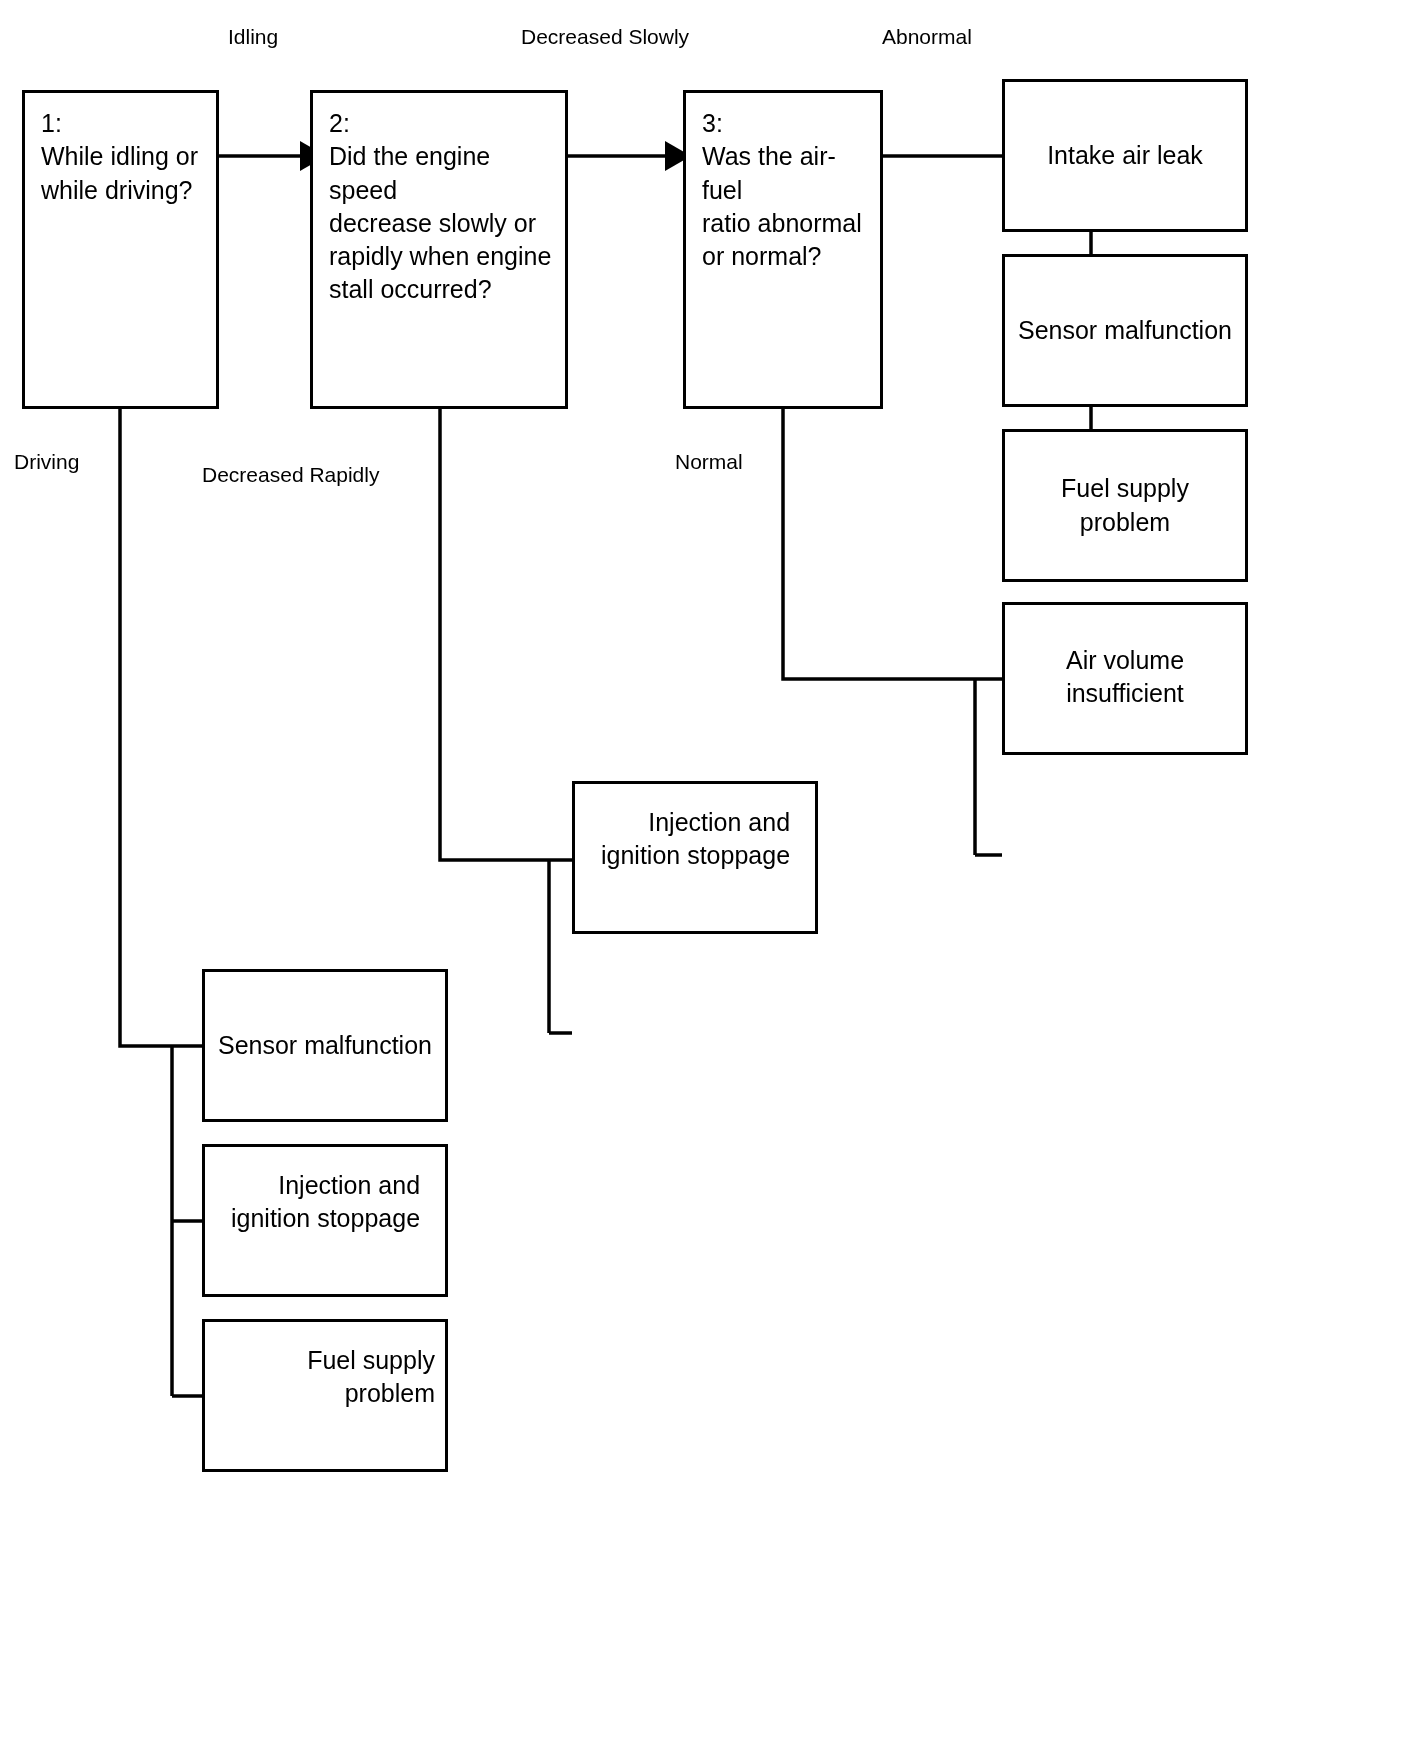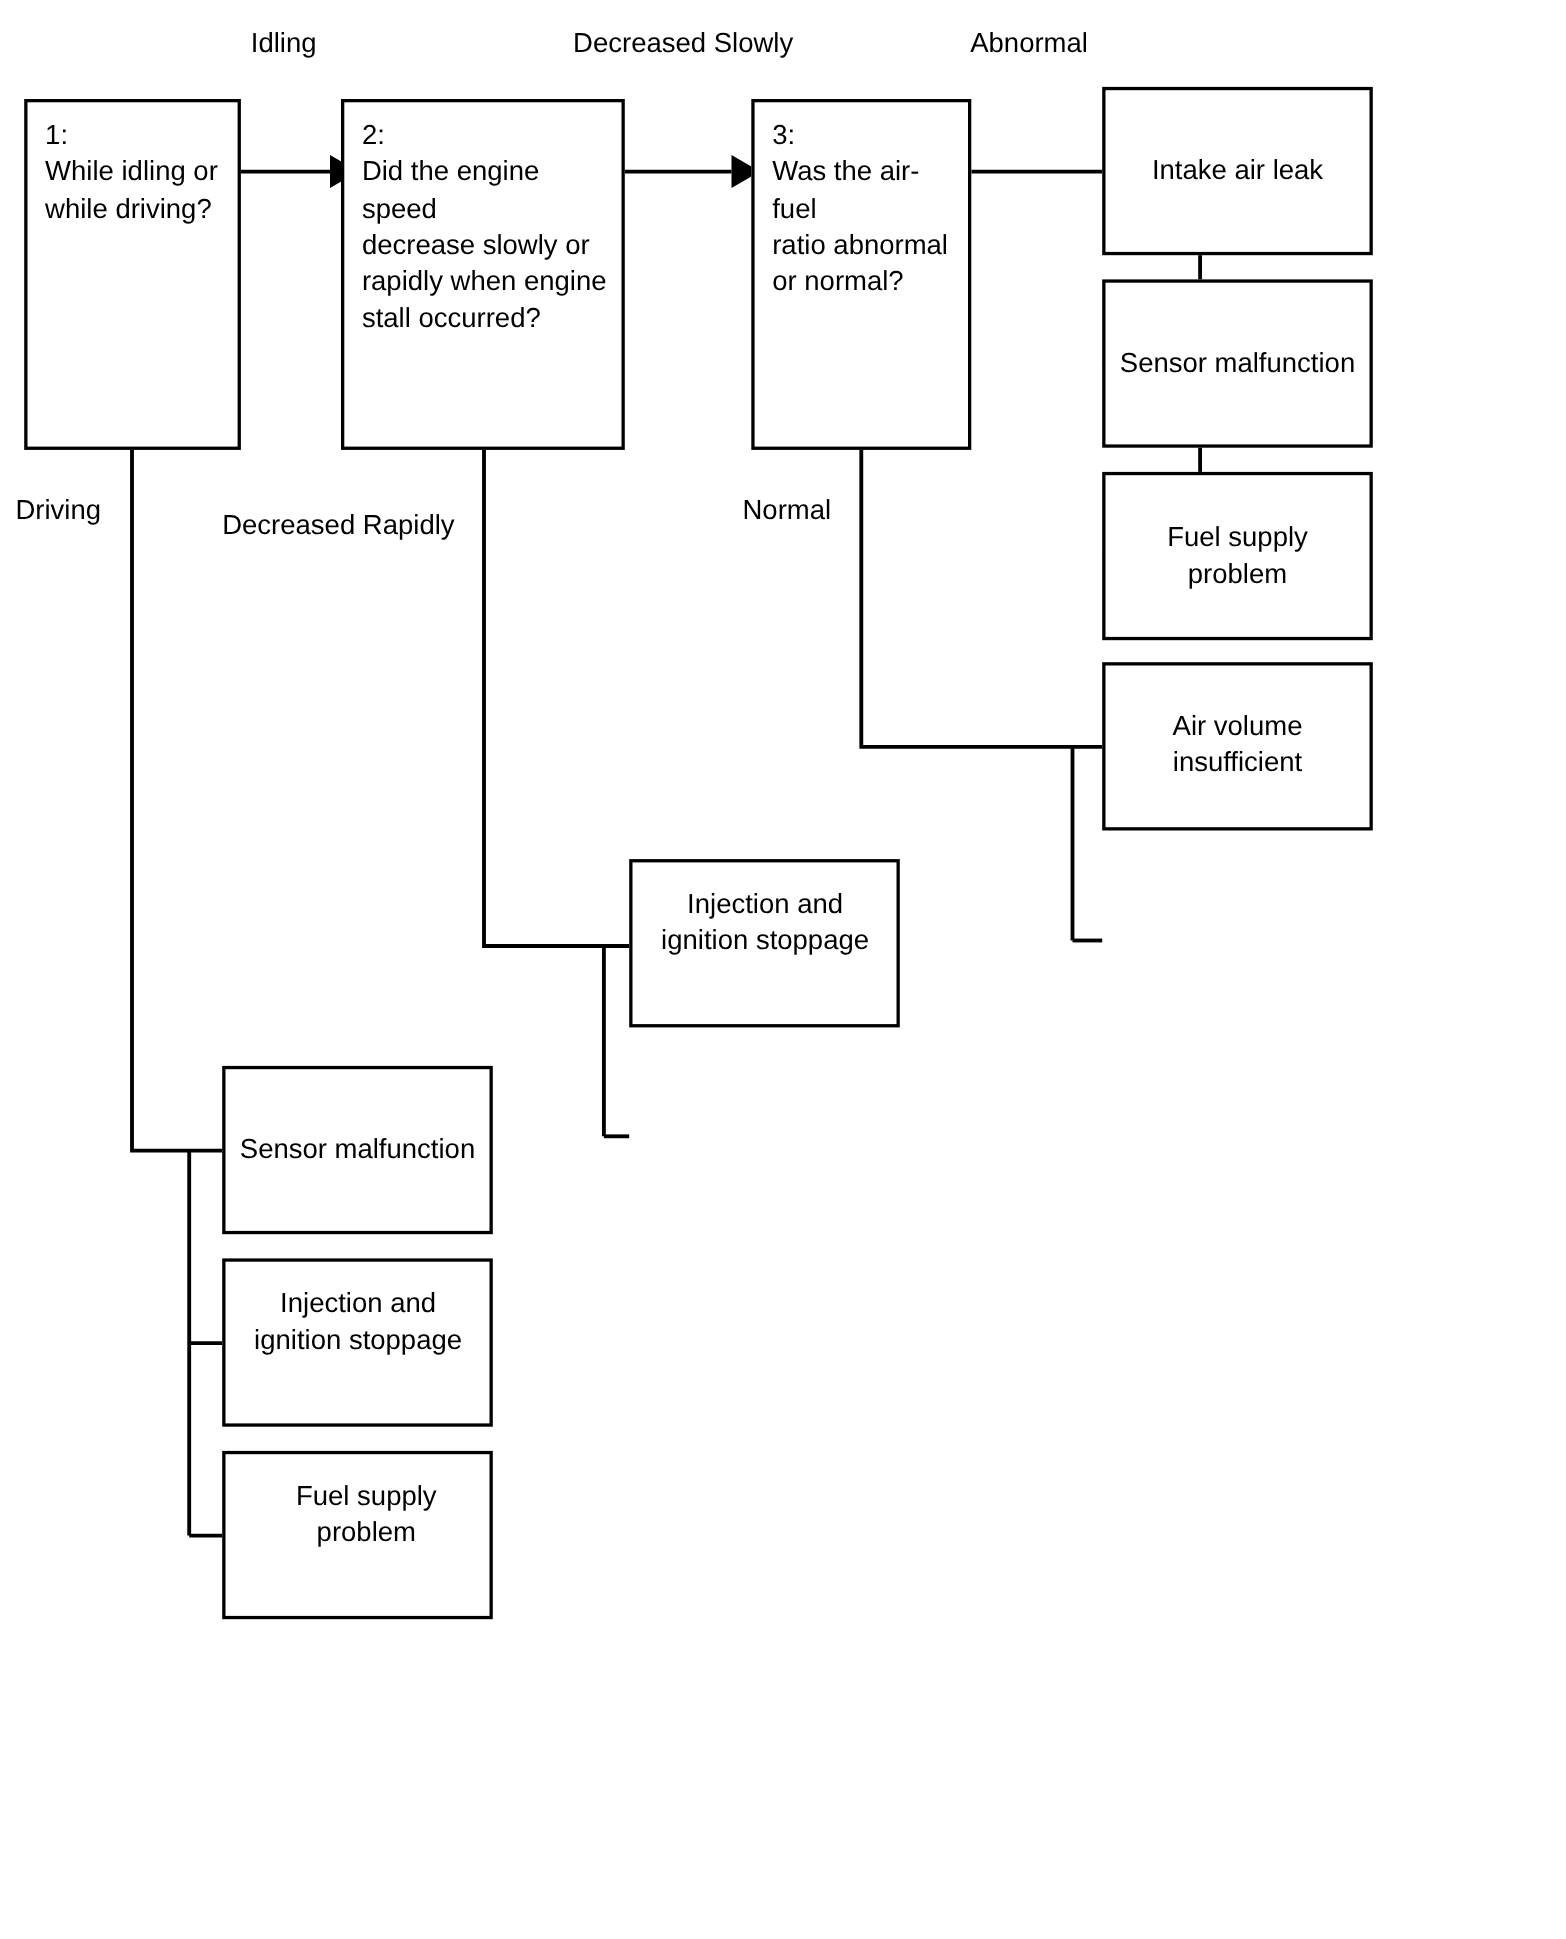--- a/index.html
+++ b/index.html
@@ -39,27 +39,27 @@
     text-align: center;
     padding: 0 10px;
   }
   .node.out.top {
     align-items: flex-start;
     padding-top: 39px;
   }
   .node.out.topleft {
     align-items: flex-start;
     justify-content: flex-start;
-    text-align: center;
+    text-align: right;
     padding-top: 22px;
     padding-left: 26px;
   }
   .edge-label {
     position: absolute;
-    font-size: 25px;
+    font-size: 21px;
     color: #000000;
     white-space: nowrap;
     z-index: 4;
   }
   #wires {
     position: absolute;
     left: 0;
     top: 0;
     width: 1424px;
     height: 1763px;

